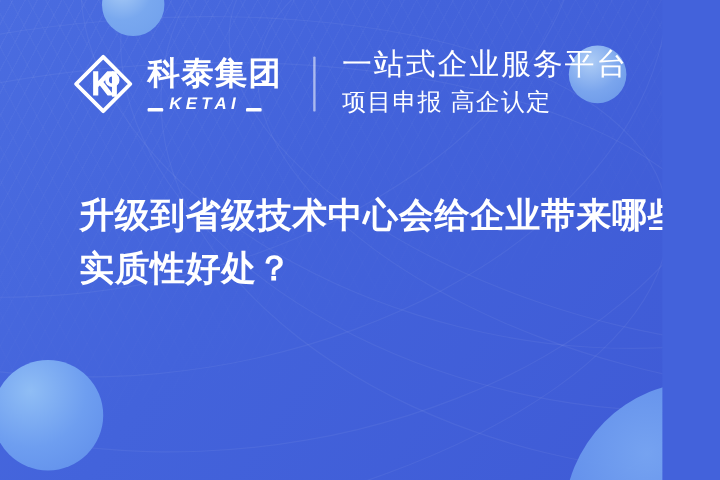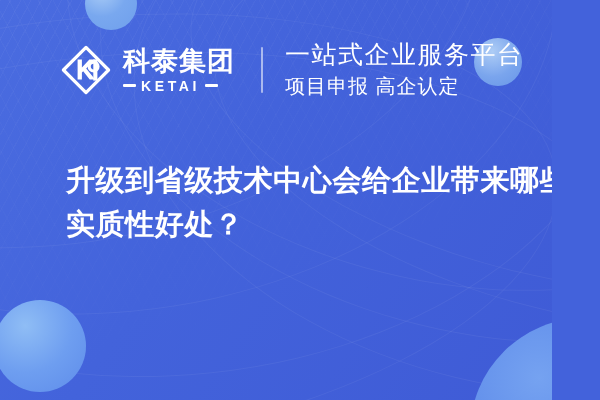--- a/index.html
+++ b/index.html
@@ -80,22 +80,23 @@
   .logo-mark{ width:52px; height:52px; flex:none; }
 
   .brand-words{ margin-left:11px; display:flex; flex-direction:column; }
 
   .brand-cn{
     font-size:27px; font-weight:700; color:#ffffff;
     letter-spacing:1px; line-height:1.05;
     white-space:nowrap;
   }
   .brand-en{
-    display:flex; align-items:center; gap:5px;
+    display:flex; align-items:flex-end; gap:5px;
     margin-top:3px;
+    font-style:italic;
   }
   .brand-en .bar{ display:block; width:13px; height:3px; background:#fff; border-radius:1px; }
   .brand-en .txt{
     font-size:14px; font-weight:700; color:#fff;
     letter-spacing:3.6px; line-height:1;
     white-space:nowrap;
   }
 
   .divider{
     width:2px; height:46px;

